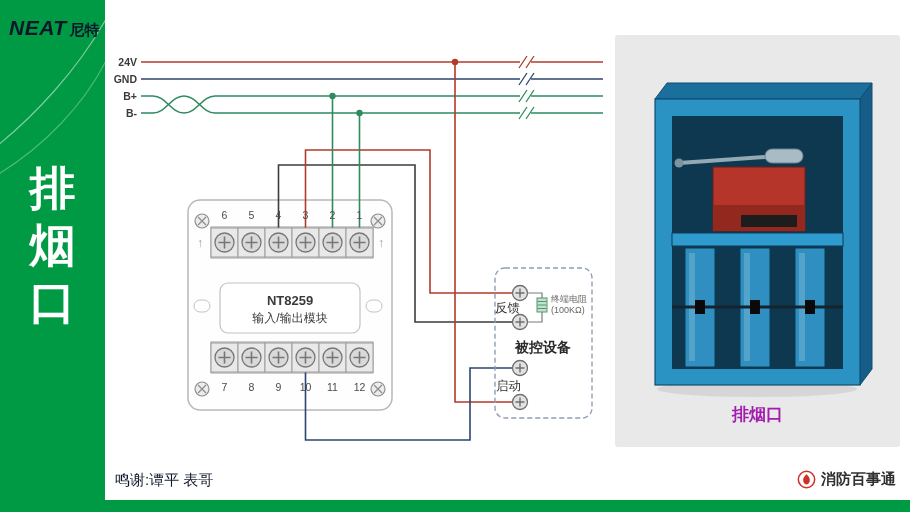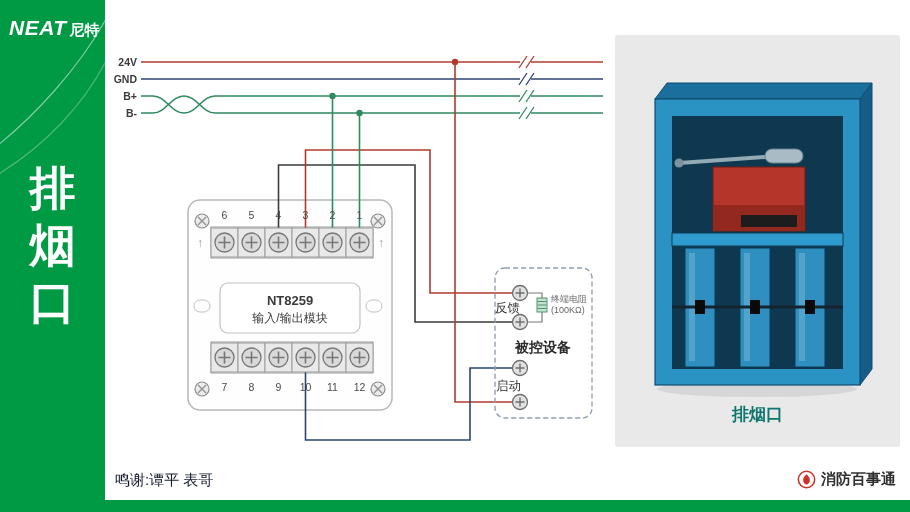--- a/index.html
+++ b/index.html
@@ -1,41 +1,41 @@
 <!DOCTYPE html>
 <html><head>
 <meta charset="utf-8">
 <style>
   html,body{margin:0;padding:0;background:#fff;}
   .stage{position:relative;width:910px;height:512px;background:#ffffff;overflow:hidden;
          font-family:"Liberation Sans",sans-serif;}
   
   .sidebar{position:absolute;left:0;top:0;width:105px;height:512px;background:#009944;}
   .sidebar-arcs{position:absolute;left:0;top:0;}
-  .logo{position:absolute;left:9px;top:16px;color:#ffffff;white-space:nowrap;}
+  .logo{position:absolute;left:9px;top:16px;color:#0f172a;white-space:nowrap;}
   .logo-en{font-size:21px;font-weight:bold;font-style:italic;letter-spacing:.5px;}
   .logo-cn{font-size:15px;font-weight:bold;margin-left:3px;}
   .side-title{position:absolute;left:0;top:160px;width:105px;text-align:center;
               color:#fff;font-size:46px;font-weight:bold;line-height:57px;}
   
   .diagram{position:absolute;left:0;top:0;}
   .diagram text{font-family:"Liberation Sans",sans-serif;}
   .bus-label{font-size:10.5px;font-weight:bold;fill:#3a3a3a;}
   .tnum{font-size:10.5px;fill:#4a4a4a;}
   .arrow{font-size:12px;fill:#9a9a9a;}
   .model{font-size:13px;font-weight:bold;fill:#3a3a3a;}
   .model-sub{font-size:12px;fill:#3a3a3a;}
   .cn{font-size:12.5px;fill:#333;}
   .cn-bold{font-size:14px;font-weight:bold;fill:#2b2b2b;}
   .small{font-size:9px;fill:#666;}
   
   .photo-panel{position:absolute;left:615px;top:35px;width:285px;height:412px;
                background:#e9e9e9;border-radius:3px;}
   .photo-caption{position:absolute;left:0;top:368px;width:100%;text-align:center;
-                 font-size:17px;font-weight:bold;color:#0f766e;}
+                 font-size:17px;font-weight:bold;color:#a21caf;}
   
   .credits{position:absolute;left:115px;top:471px;font-size:15px;color:#0f172a;}
   .footer-brand{position:absolute;right:14px;top:470px;display:flex;align-items:center;gap:5px;}
   .footer-brand-text{font-size:15px;font-weight:bold;color:#2f2f2f;}
   .footer-bar{position:absolute;left:0;top:500px;width:910px;height:12px;background:#009944;}
 </style>
 </head>
 <body>
 
 <div class="stage">

